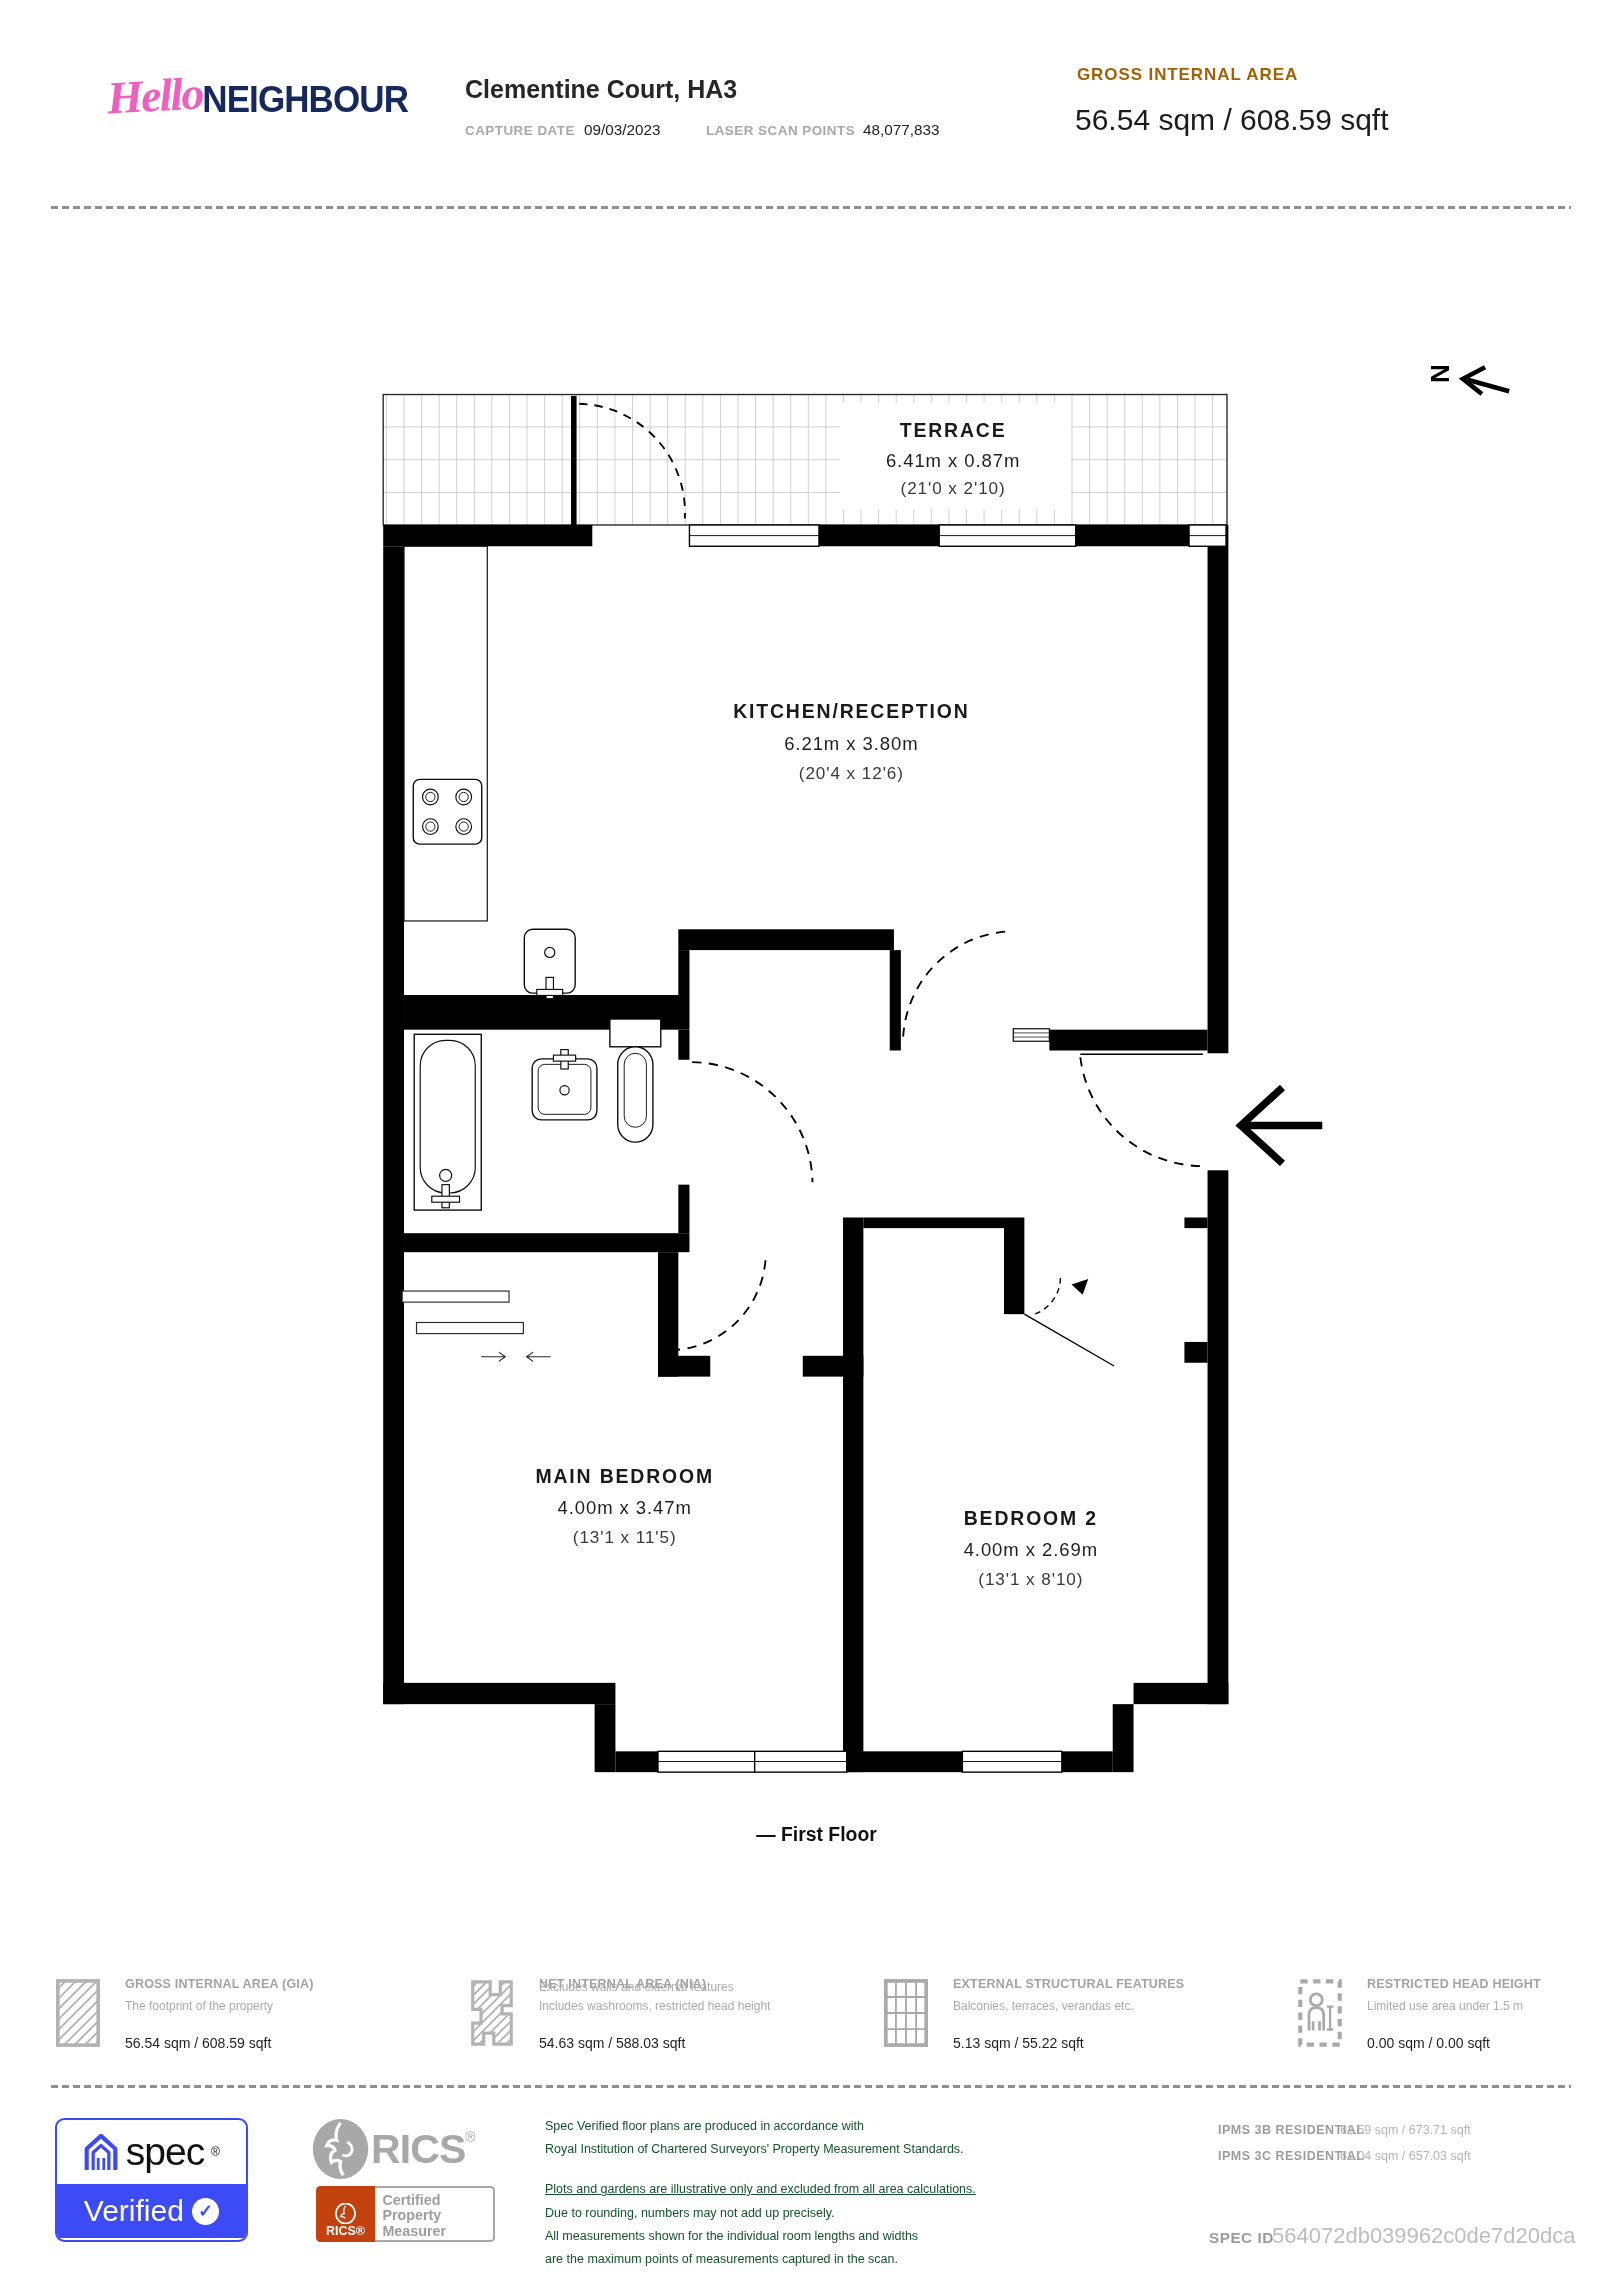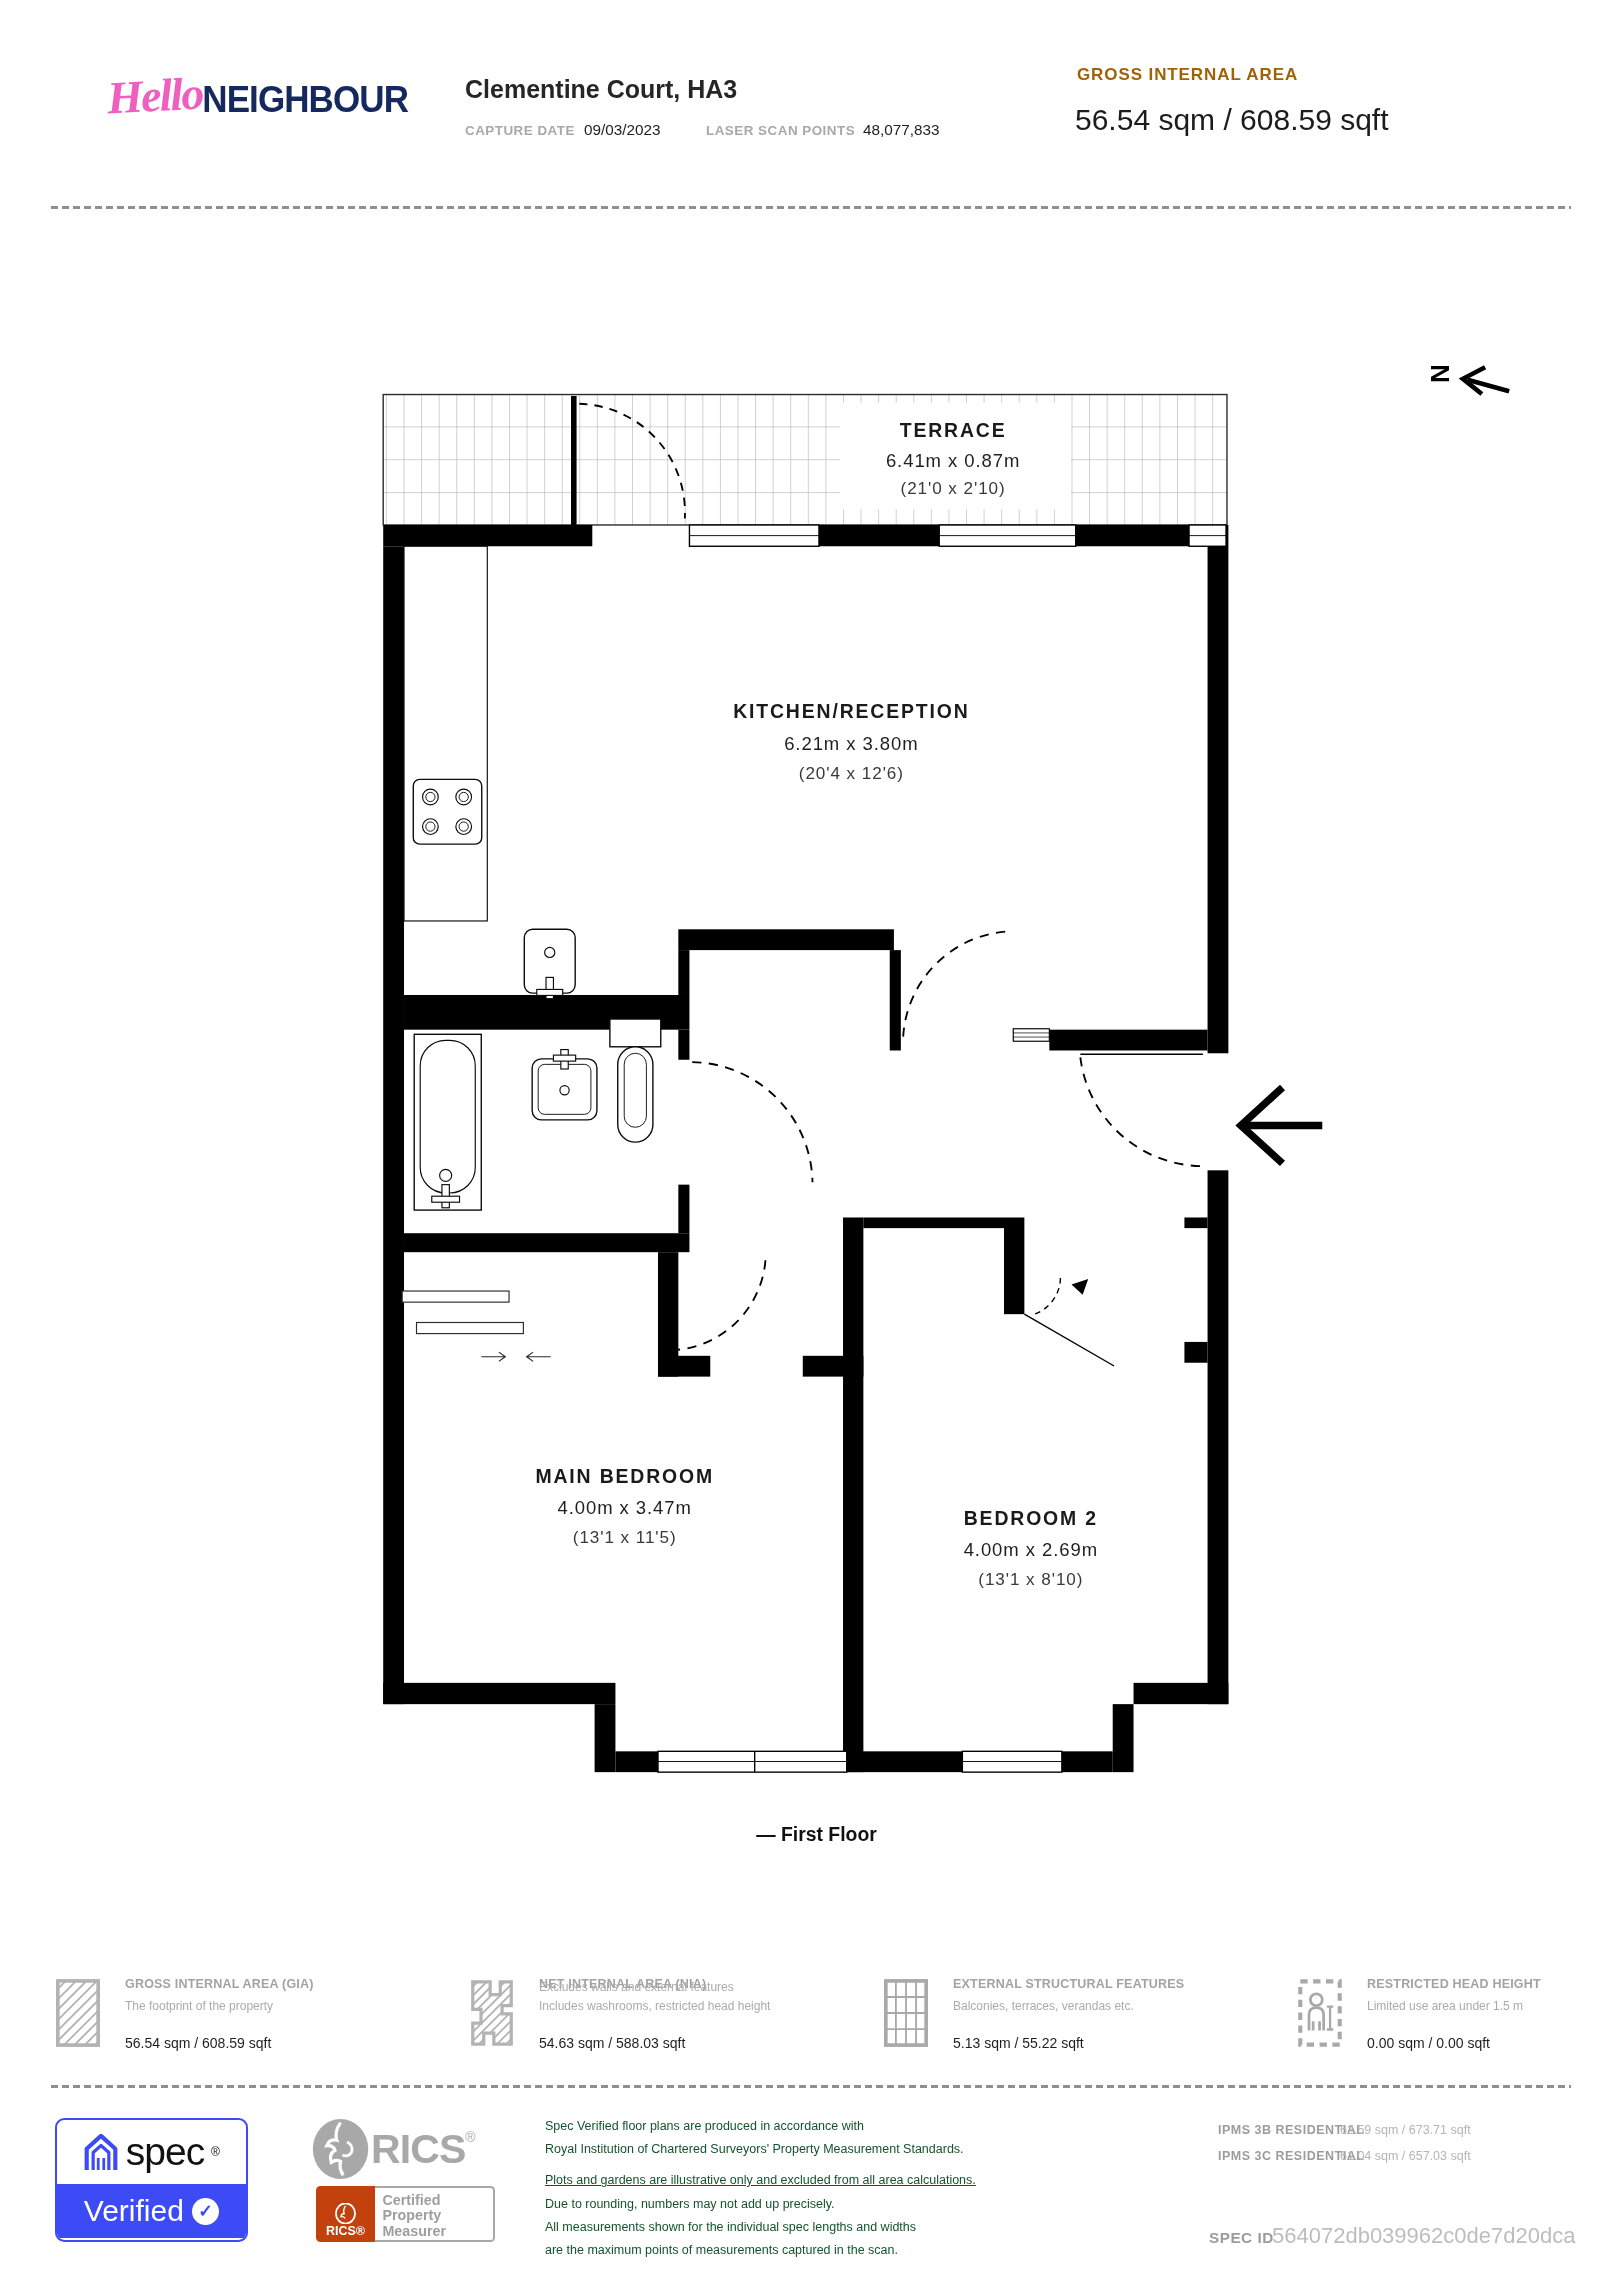--- a/index.html
+++ b/index.html
@@ -328,24 +328,24 @@
   </div>
   <div class="rics-badge-right">
     <div>Certified</div>
     <div>Property</div>
     <div>Measurer</div>
   </div>
 </div>
 
 <div class="abs" style="left:545px; top:2119px;">
   <div class="disc-line" style="margin-bottom:9.3px;">Spec Verified floor plans are produced in accordance with</div>
-  <div class="disc-line" style="margin-bottom:17px;">Royal Institution of Chartered Surveyors' Property Measurement Standards.</div>
+  <div class="disc-line" style="margin-bottom:26px;">Royal Institution of Chartered Surveyors' Property Measurement Standards.</div>
   <div class="disc-line" style="margin-bottom:9.3px;text-decoration:underline;">Plots and gardens are illustrative only and excluded from all area calculations.</div>
   <div class="disc-line" style="margin-bottom:9.3px;">Due to rounding, numbers may not add up precisely.</div>
-  <div class="disc-line" style="margin-bottom:9.3px;">All measurements shown for the individual spec lengths and widths</div>
+  <div class="disc-line" style="margin-bottom:9.3px;">All measurements shown for the individual room lengths and widths</div>
   <div class="disc-line">are the maximum points of measurements captured in the scan.</div>
 </div>
 
 <div class="abs ipms-label" style="left:1209px; top:2123px;">IPMS 3B RESIDENTIAL</div>
 <div class="abs ipms-value" style="left:1340px; top:2123px;">62.59 sqm / 673.71 sqft</div>
 <div class="abs ipms-label" style="left:1209px; top:2149px;">IPMS 3C RESIDENTIAL</div>
 <div class="abs ipms-value" style="left:1340px; top:2149px;">61.04 sqm / 657.03 sqft</div>
 
 <div class="abs specid-label" style="left:1209px; top:2229px;">SPEC ID</div>
 <div class="abs specid-value" style="left:1272px; top:2223px;">564072db039962c0de7d20dca</div>

